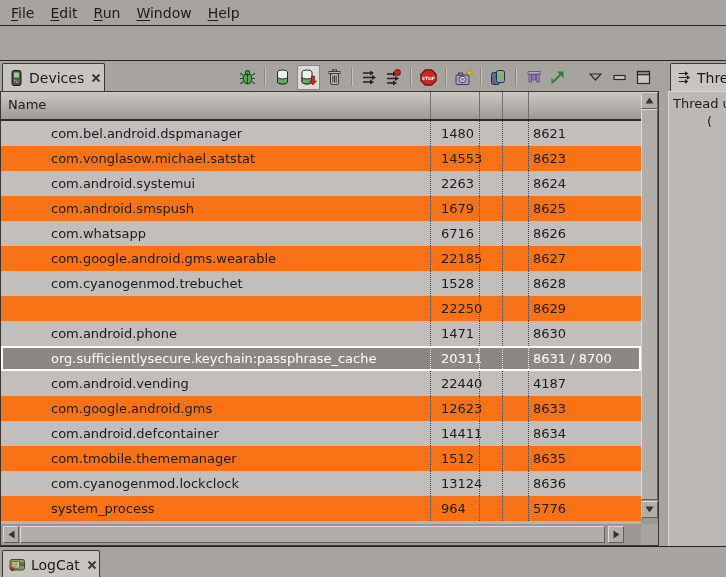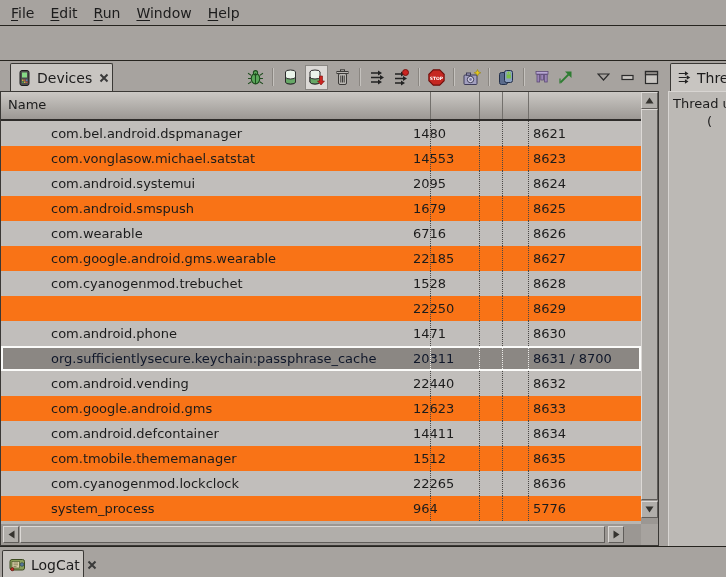--- a/index.html
+++ b/index.html
@@ -18,43 +18,43 @@
   
   .topstrip{position:absolute;left:0;top:27px;width:726px;height:34px;
     border-bottom:1px solid #26241f;box-sizing:border-box;}
   
   .tab{position:absolute;display:flex;align-items:center;gap:5px;
     background:#c8c5c1;border:1px solid #3a3835;border-bottom:none;
     padding:0 6px;font-size:14px;box-sizing:border-box;height:28px;
     border-radius:2px 2px 0 0;white-space:nowrap;}
   .tab .close{display:flex;align-items:center;margin-left:2px;}
   
-  .devices-tabband{position:absolute;left:8px;top:62px;width:659px;height:30px;}
+  .devices-tabband{position:absolute;left:0;top:62px;width:659px;height:30px;}
   .devices-tab{left:2px;top:1px;width:103px;}
   .view-toolbar{position:absolute;right:6px;top:1px;height:28px;
     display:flex;align-items:center;gap:5px;}
   .tbtn{width:19px;height:19px;display:flex;align-items:center;justify-content:center;}
   .tbtn.pressed{background:#dcd9d6;border:1px solid #8a8783;width:23px;height:25px;box-sizing:border-box;}
   .tsep{width:1px;height:18px;background:#8a8681;border-right:1px solid #c5c2be;margin:0 2px;}
   .view-content{position:absolute;left:0;top:91px;width:659px;height:455px;
     border:1px solid #3a3835;box-sizing:border-box;background:#b8b5b1;}
   
   .thead{position:absolute;left:0;top:0;width:640px;height:27px;
     background:linear-gradient(#cbc8c4,#9c9894);
     border-bottom:2px solid #2e2c2a;font-size:13px;line-height:26px;}
   .thead .hline{position:absolute;top:0;bottom:0;width:1px;background:#73706c;}
   .th-name{padding-left:7px;}
   
   .tbody{position:absolute;left:0;top:29px;width:640px;height:403px;}
   .row{position:relative;height:25px;background:#c1bebb;font-size:13px;line-height:25px;}
   .row.alt{background:#f97316;}
-  .row.selected{background:#8b8783;color:#0f172a;box-shadow:inset 0 0 0 2px #fbfbf9;}
+  .row.selected{background:#8b8783;color:#ffffff;box-shadow:inset 0 0 0 2px #fbfbf9;}
   .cell{position:absolute;white-space:nowrap;}
   .cell.name{left:50px;}
-  .cell.pid{left:412px;}
+  .cell.pid{left:440px;}
   .cell.port{left:532px;}
   .row .dline{position:absolute;top:0;bottom:0;width:0;border-left:1px dotted #4a4846;}
   .row.selected .dline{border-left-color:#eeede9;}
   .dl1{left:429px;}.dl2{left:478px;}.dl3{left:501px;}.dl4{left:527px;}
   
   .sb-btn{position:absolute;background:#b1aeaa;border:1px solid;
     border-color:#dcd9d6 #605d5a #605d5a #dcd9d6;box-sizing:border-box;
     display:flex;align-items:center;justify-content:center;}
   .vsb{position:absolute;left:640px;top:0;width:17px;height:432px;background:#9b9793;}
   .vsb .up{left:0;top:0;width:17px;height:17px;}
@@ -72,21 +72,21 @@
   .threads-panel{position:absolute;left:668px;top:62px;width:60px;height:484px;}
   .threads-tab{left:2px;top:1px;width:92px;}
   .threads-content{position:absolute;left:0;top:29px;width:100px;height:455px;
     background:#bcb9b5;border-left:1px solid #d8d5d2;border-top:1px solid #d8d5d2;
     box-sizing:border-box;font-size:13px;}
   .tmsg1{position:absolute;left:4px;top:4px;white-space:nowrap;}
   .tmsg2{position:absolute;left:38px;top:22px;white-space:nowrap;}
   
   .bottomband{position:absolute;left:0;top:546px;width:726px;height:31px;
     border-top:1px solid #26241f;box-sizing:border-box;background:#a7a39f;}
-  .logcat-tab{left:2px;top:3px;width:82px;}
+  .logcat-tab{left:2px;top:3px;width:98px;}
   svg{display:block;}
 </style>
 </head>
 <body>
 
 <div class="screen">
 
   <div class="menubar">
     <span class="menu-item"><span class="u">F</span><span>ile</span></span>
     <span class="menu-item"><span class="u">E</span><span>dit</span></span>
@@ -252,38 +252,38 @@
     <span class="cell name">com.vonglasow.michael.satstat</span>
     <span class="cell pid">14553</span>
     <span class="cell port">8623</span>
     <i class="dline dl1"></i>
     <i class="dline dl2"></i>
     <i class="dline dl3"></i>
     <i class="dline dl4"></i>
   </div>
         <div class="row">
     <span class="cell name">com.android.systemui</span>
-    <span class="cell pid">2095</span>
+    <span class="cell pid">2263</span>
     <span class="cell port">8624</span>
     <i class="dline dl1"></i>
     <i class="dline dl2"></i>
     <i class="dline dl3"></i>
     <i class="dline dl4"></i>
   </div>
         <div class="row alt">
     <span class="cell name">com.android.smspush</span>
     <span class="cell pid">1679</span>
     <span class="cell port">8625</span>
     <i class="dline dl1"></i>
     <i class="dline dl2"></i>
     <i class="dline dl3"></i>
     <i class="dline dl4"></i>
   </div>
         <div class="row">
-    <span class="cell name">com.wearable</span>
+    <span class="cell name">com.whatsapp</span>
     <span class="cell pid">6716</span>
     <span class="cell port">8626</span>
     <i class="dline dl1"></i>
     <i class="dline dl2"></i>
     <i class="dline dl3"></i>
     <i class="dline dl4"></i>
   </div>
         <div class="row alt">
     <span class="cell name">com.google.android.gms.wearable</span>
     <span class="cell pid">22185</span>
@@ -324,21 +324,21 @@
     <span class="cell pid">20311</span>
     <span class="cell port">8631 / 8700</span>
     <i class="dline dl1"></i>
     <i class="dline dl2"></i>
     <i class="dline dl3"></i>
     <i class="dline dl4"></i>
   </div>
         <div class="row">
     <span class="cell name">com.android.vending</span>
     <span class="cell pid">22440</span>
-    <span class="cell port">8632</span>
+    <span class="cell port">4187</span>
     <i class="dline dl1"></i>
     <i class="dline dl2"></i>
     <i class="dline dl3"></i>
     <i class="dline dl4"></i>
   </div>
         <div class="row alt">
     <span class="cell name">com.google.android.gms</span>
     <span class="cell pid">12623</span>
     <span class="cell port">8633</span>
     <i class="dline dl1"></i>
@@ -359,21 +359,21 @@
     <span class="cell name">com.tmobile.thememanager</span>
     <span class="cell pid">1512</span>
     <span class="cell port">8635</span>
     <i class="dline dl1"></i>
     <i class="dline dl2"></i>
     <i class="dline dl3"></i>
     <i class="dline dl4"></i>
   </div>
         <div class="row">
     <span class="cell name">com.cyanogenmod.lockclock</span>
-    <span class="cell pid">22265</span>
+    <span class="cell pid">13124</span>
     <span class="cell port">8636</span>
     <i class="dline dl1"></i>
     <i class="dline dl2"></i>
     <i class="dline dl3"></i>
     <i class="dline dl4"></i>
   </div>
         <div class="row alt">
     <span class="cell name">system_process</span>
     <span class="cell pid">964</span>
     <span class="cell port">5776</span>

